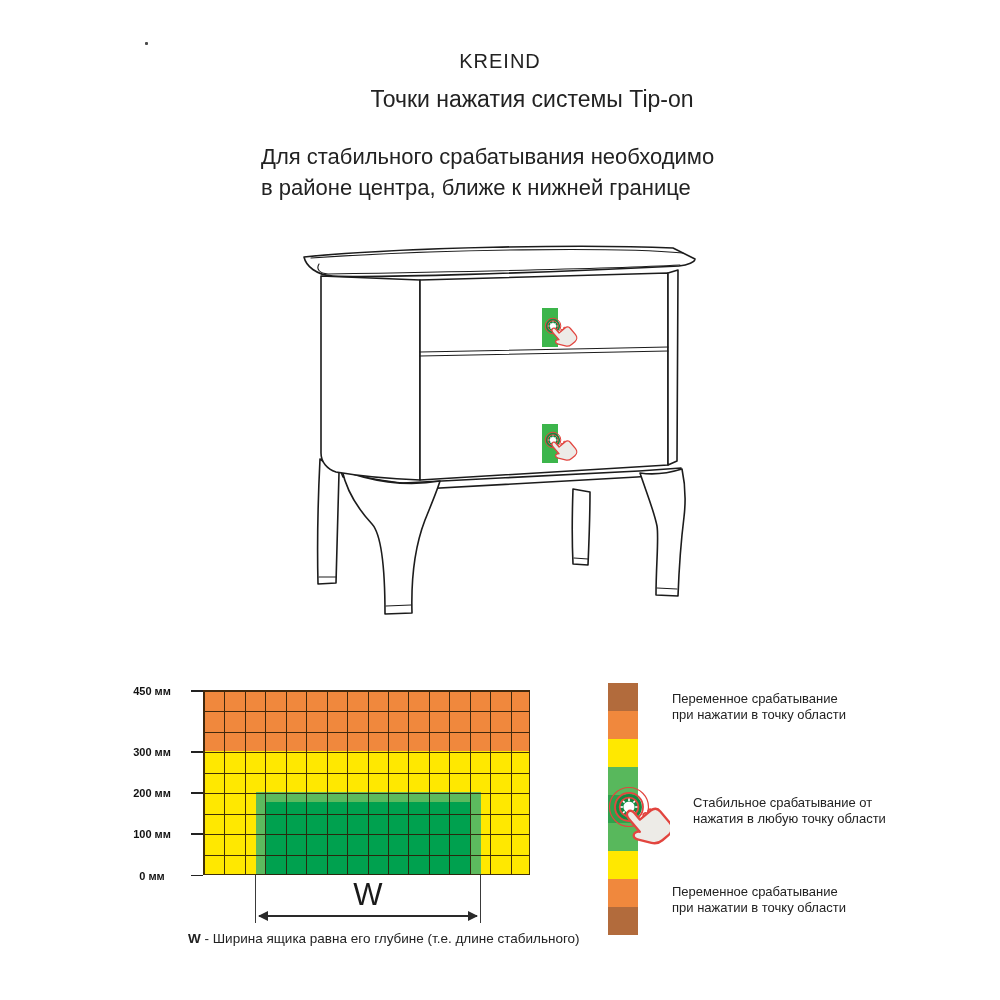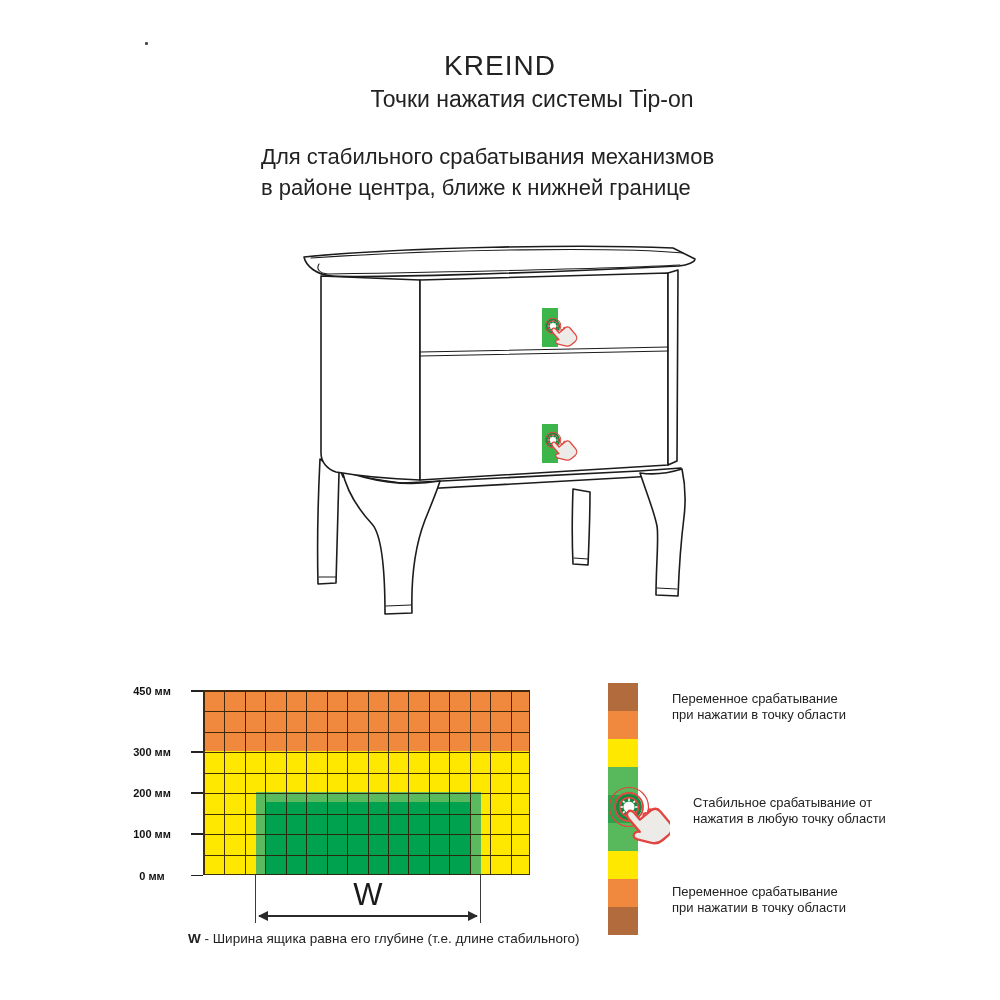--- a/index.html
+++ b/index.html
@@ -1,21 +1,21 @@
 <!DOCTYPE html>
 <html><head>
 <meta charset="utf-8">
 <style>
   html,body{margin:0;padding:0;background:#fff;}
   #page{position:relative;width:1000px;height:1000px;background:#fff;overflow:hidden;
         font-family:"Liberation Sans",sans-serif;color:#1f1f1f;}
   .abs{position:absolute;}
   
   #stray-dot{left:145px;top:42px;width:3px;height:3px;background:#4a4a4a;border-radius:1px;}
-  #title{left:0;top:50px;width:1000px;text-align:center;font-size:28px;letter-spacing:1px;color:#222;}
+  #title{left:0;top:50px;width:1000px;text-align:center;font-size:20px;letter-spacing:1px;color:#222;}
   #subtitle{left:0;top:86px;width:1000px;text-align:center;font-size:23px;color:#222;padding-left:32px;}
   #intro{left:261px;top:141px;width:540px;font-size:22px;line-height:31px;color:#222;}
   
   #furniture{left:285px;top:243px;width:430px;height:390px;}
   
   #grid{left:203px;top:690px;width:327px;height:185px;box-sizing:border-box;}
   #grid .zone{position:absolute;}
   #zone-orange{left:0;top:0;width:100%;height:61.3px;}
   #zone-yellow{left:0;top:0;width:100%;height:100%;}
   #zone-green-border{left:52.5px;top:102px;width:225px;height:83px;}
@@ -84,21 +84,21 @@
   </defs>
 </svg>
 
 <div id="page">
 
   <div class="abs" id="stray-dot"></div>
   <div class="abs" id="title">KREIND</div>
   <div class="abs" id="subtitle">Точки нажатия системы Tip-on</div>
 
   <div class="abs" id="intro">
-    <div>Для стабильного срабатывания механизмов</div>
+    <div>Для стабильного срабатывания необходимо</div>
     <div>в районе центра, ближе к нижней границе</div>
   </div>
 
   <svg class="abs" id="furniture" viewBox="0 0 430 390">
     <g fill="#fff" stroke="#1c1c1c" stroke-width="1.6" stroke-linejoin="round" stroke-linecap="round">
 
       <path d="M35 216 C33 256 32 300 33 341 L51 340 C52 302 53 264 54 230 Z"></path>
       <path d="M288 246 C287 274 287 300 288 321 L303 322 C304 299 305 273 305 249 Z"></path>
 
       <path d="M56 229 C85 236 105 239 118 240 L354 228 L396 225 L391 231 L352 234 L119 247 C100 245 75 239 58 234 Z"></path>

